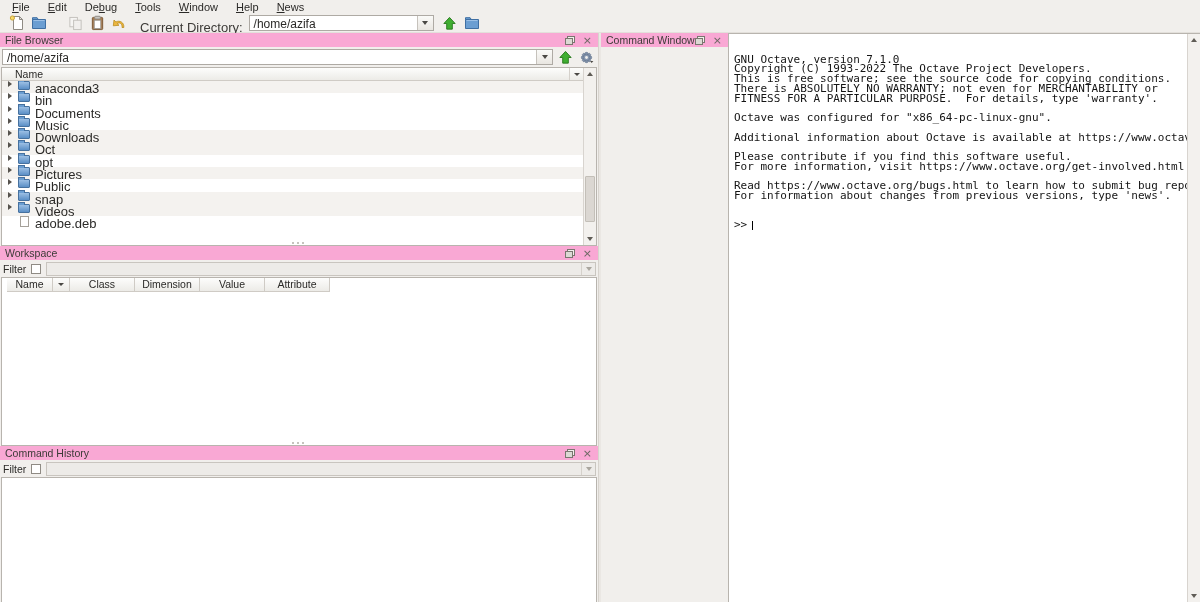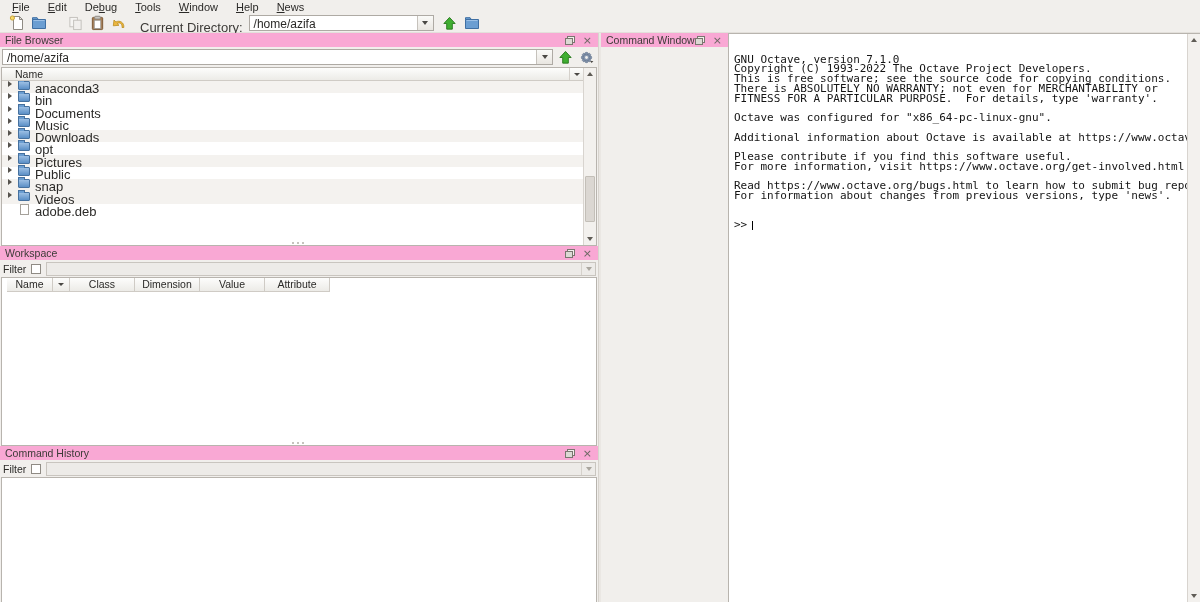--- a/index.html
+++ b/index.html
@@ -223,20 +223,25 @@
             <div class="tree-row">
               <span class="tri"></span>
               <span class="fold"></span>
               <span class="tlabel">Music</span>
             </div>
             <div class="tree-row alt">
               <span class="tri"></span>
               <span class="fold"></span>
               <span class="tlabel">Downloads</span>
             </div>
+            <div class="tree-row alt">
+              <span class="tri"></span>
+              <span class="fold"></span>
+              <span class="tlabel">Oct</span>
+            </div>
             <div class="tree-row">
               <span class="tri"></span>
               <span class="fold"></span>
               <span class="tlabel">opt</span>
             </div>
             <div class="tree-row alt">
               <span class="tri"></span>
               <span class="fold"></span>
               <span class="tlabel">Pictures</span>
             </div>

